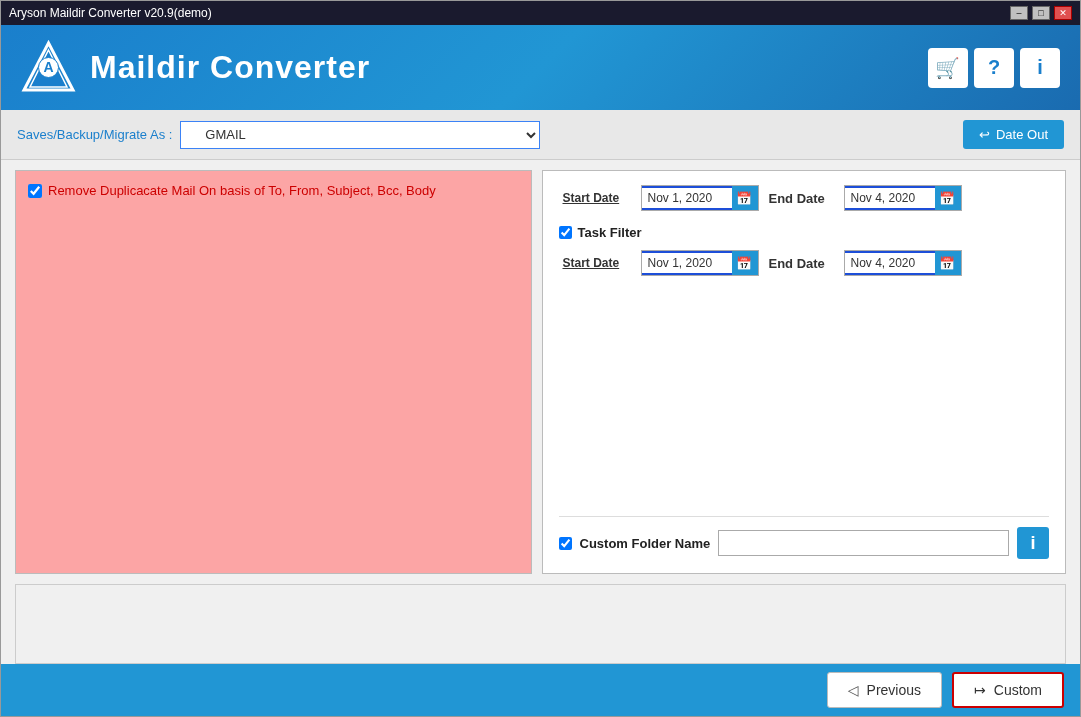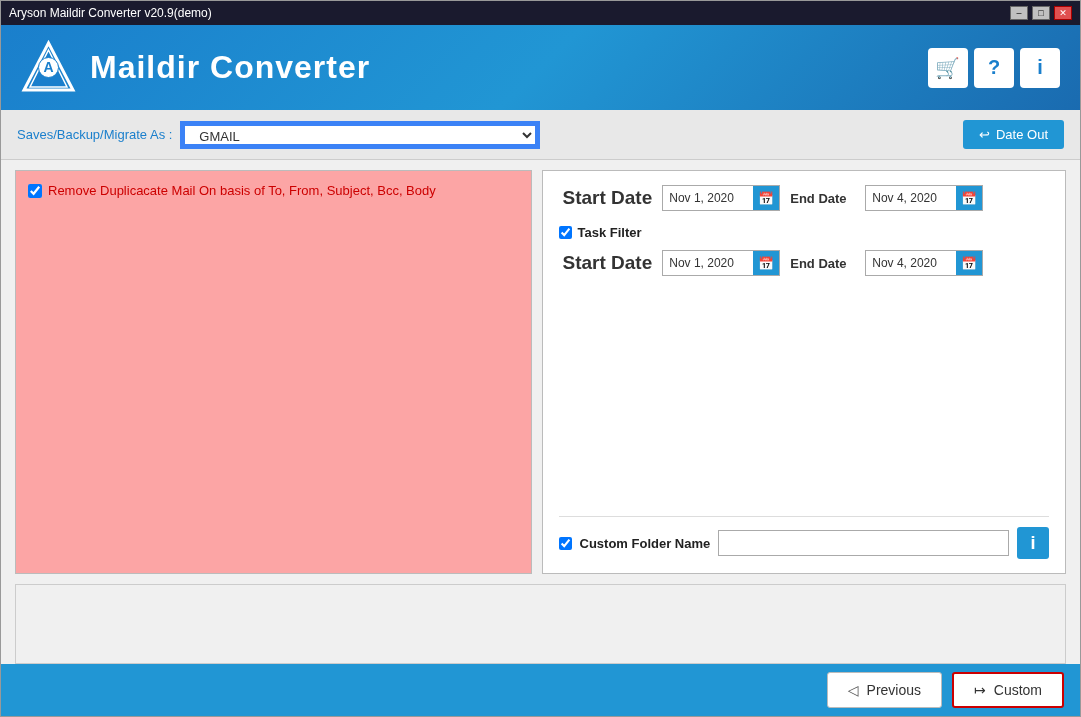--- a/index.html
+++ b/index.html
@@ -122,24 +122,24 @@
 
     .saves-dropdown-wrapper {
       display: flex;
       align-items: center;
       gap: 8px;
     }
 
     .saves-dropdown {
       width: 360px;
       height: 28px;
-      border: 5px solid #3b82f6;
+      border: 1px solid #3b82f6;
       background: white;
       font-size: 13px;
-      padding: 2px 10px;
+      padding: 2px 20px;
       color: #333;
     }
 
     .sign-out-btn {
       background: #2196d4;
       color: white;
       border: none;
       padding: 7px 16px;
       font-size: 13px;
       cursor: pointer;
@@ -215,30 +215,32 @@
     }
 
     .date-row {
       display: flex;
       align-items: center;
       gap: 10px;
       padding-left: 4px;
     }
 
     .date-label {
-      font-size: 19px;
+      font-size: 12px;
       font-weight: bold;
       color: #333;
       min-width: 68px;
+      text-decoration: underline;
     }
 
     .date-input-wrapper {
       display: flex;
+      align-items: center;
       border: 1px solid #aaa;
-      background: #701a75;
+      background: #1d4ed8;
     }
 
     .date-input {
       border: none;
       outline: none;
       font-size: 12px;
       padding: 3px 6px;
       width: 90px;
       color: #333;
     }

